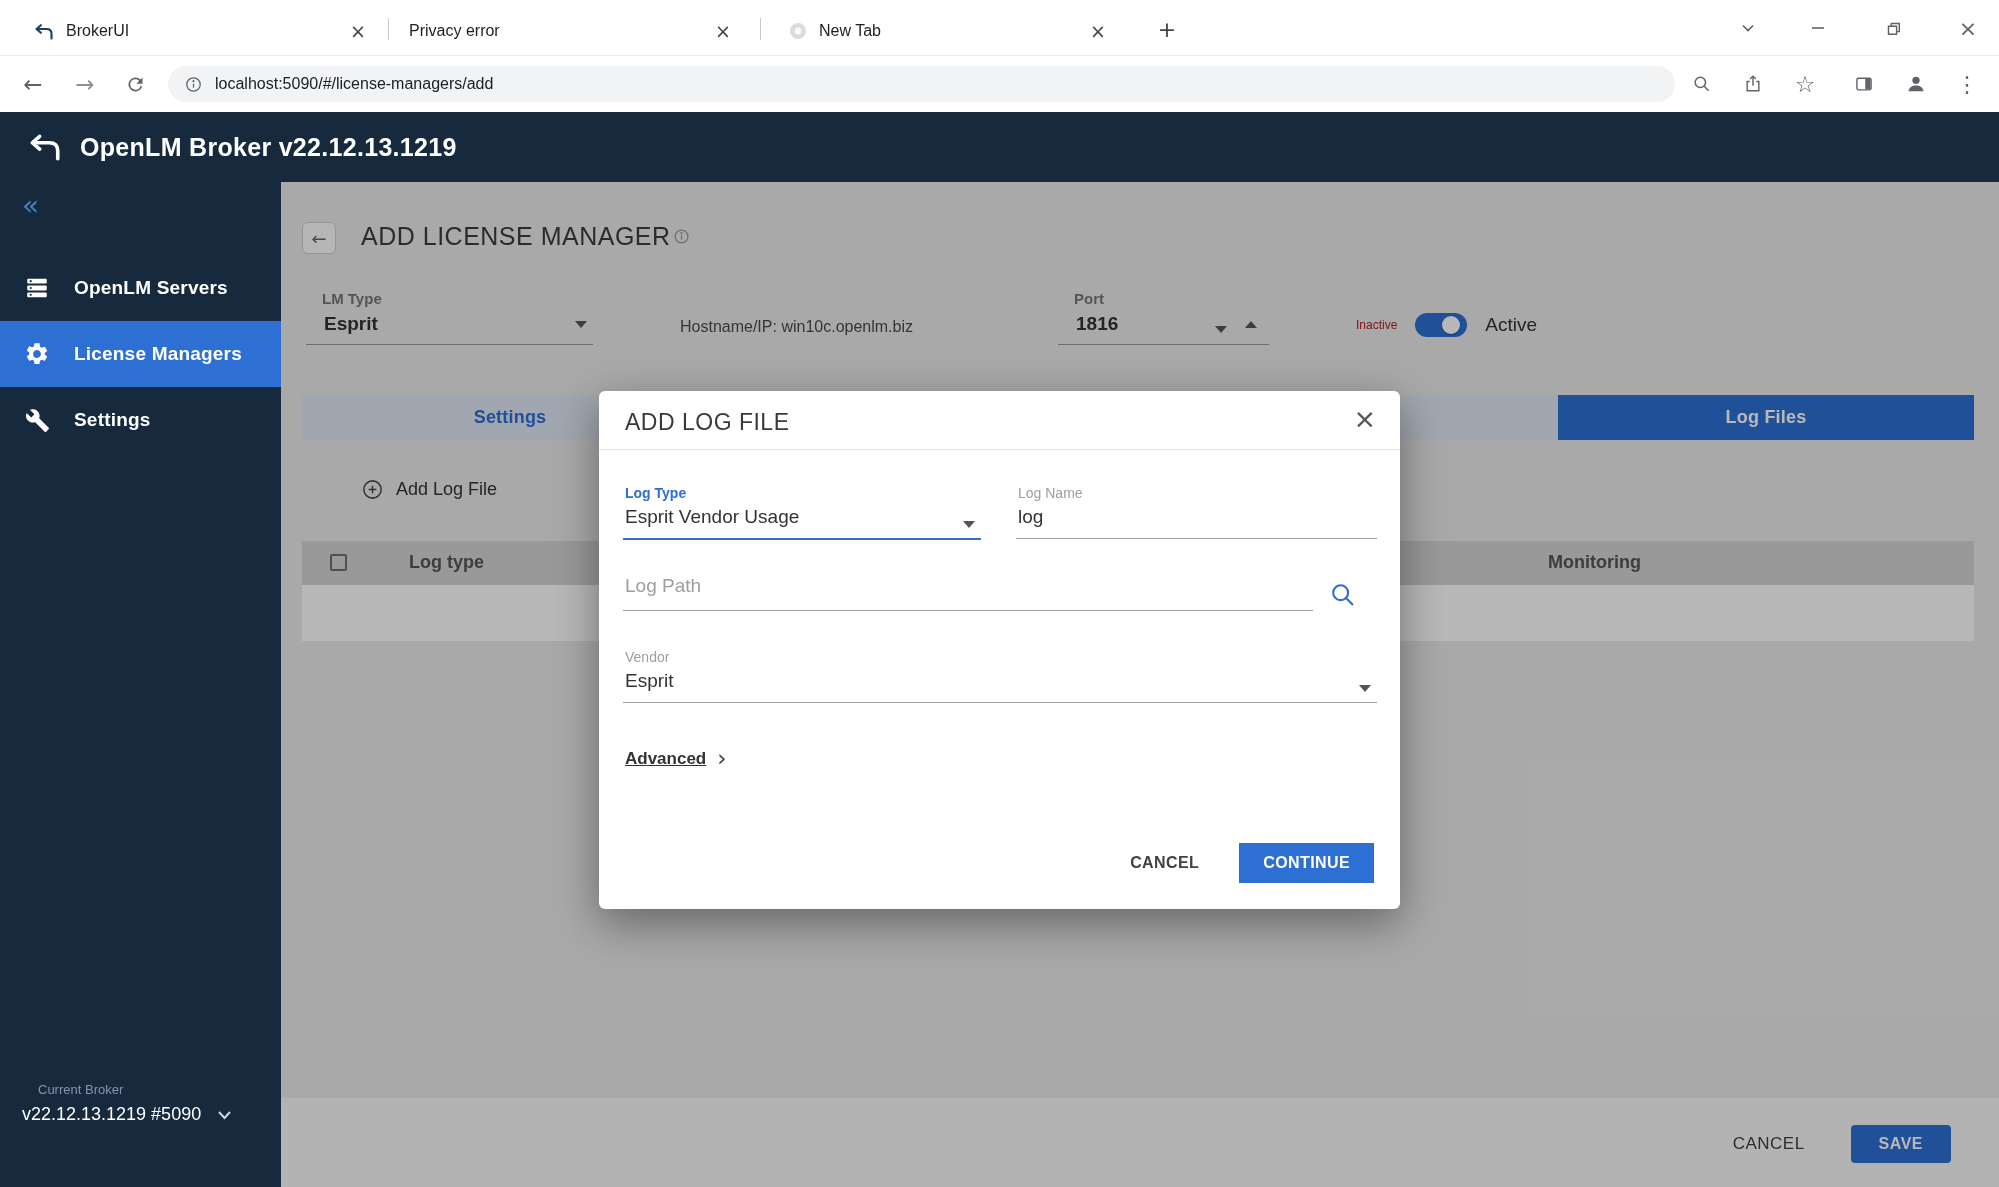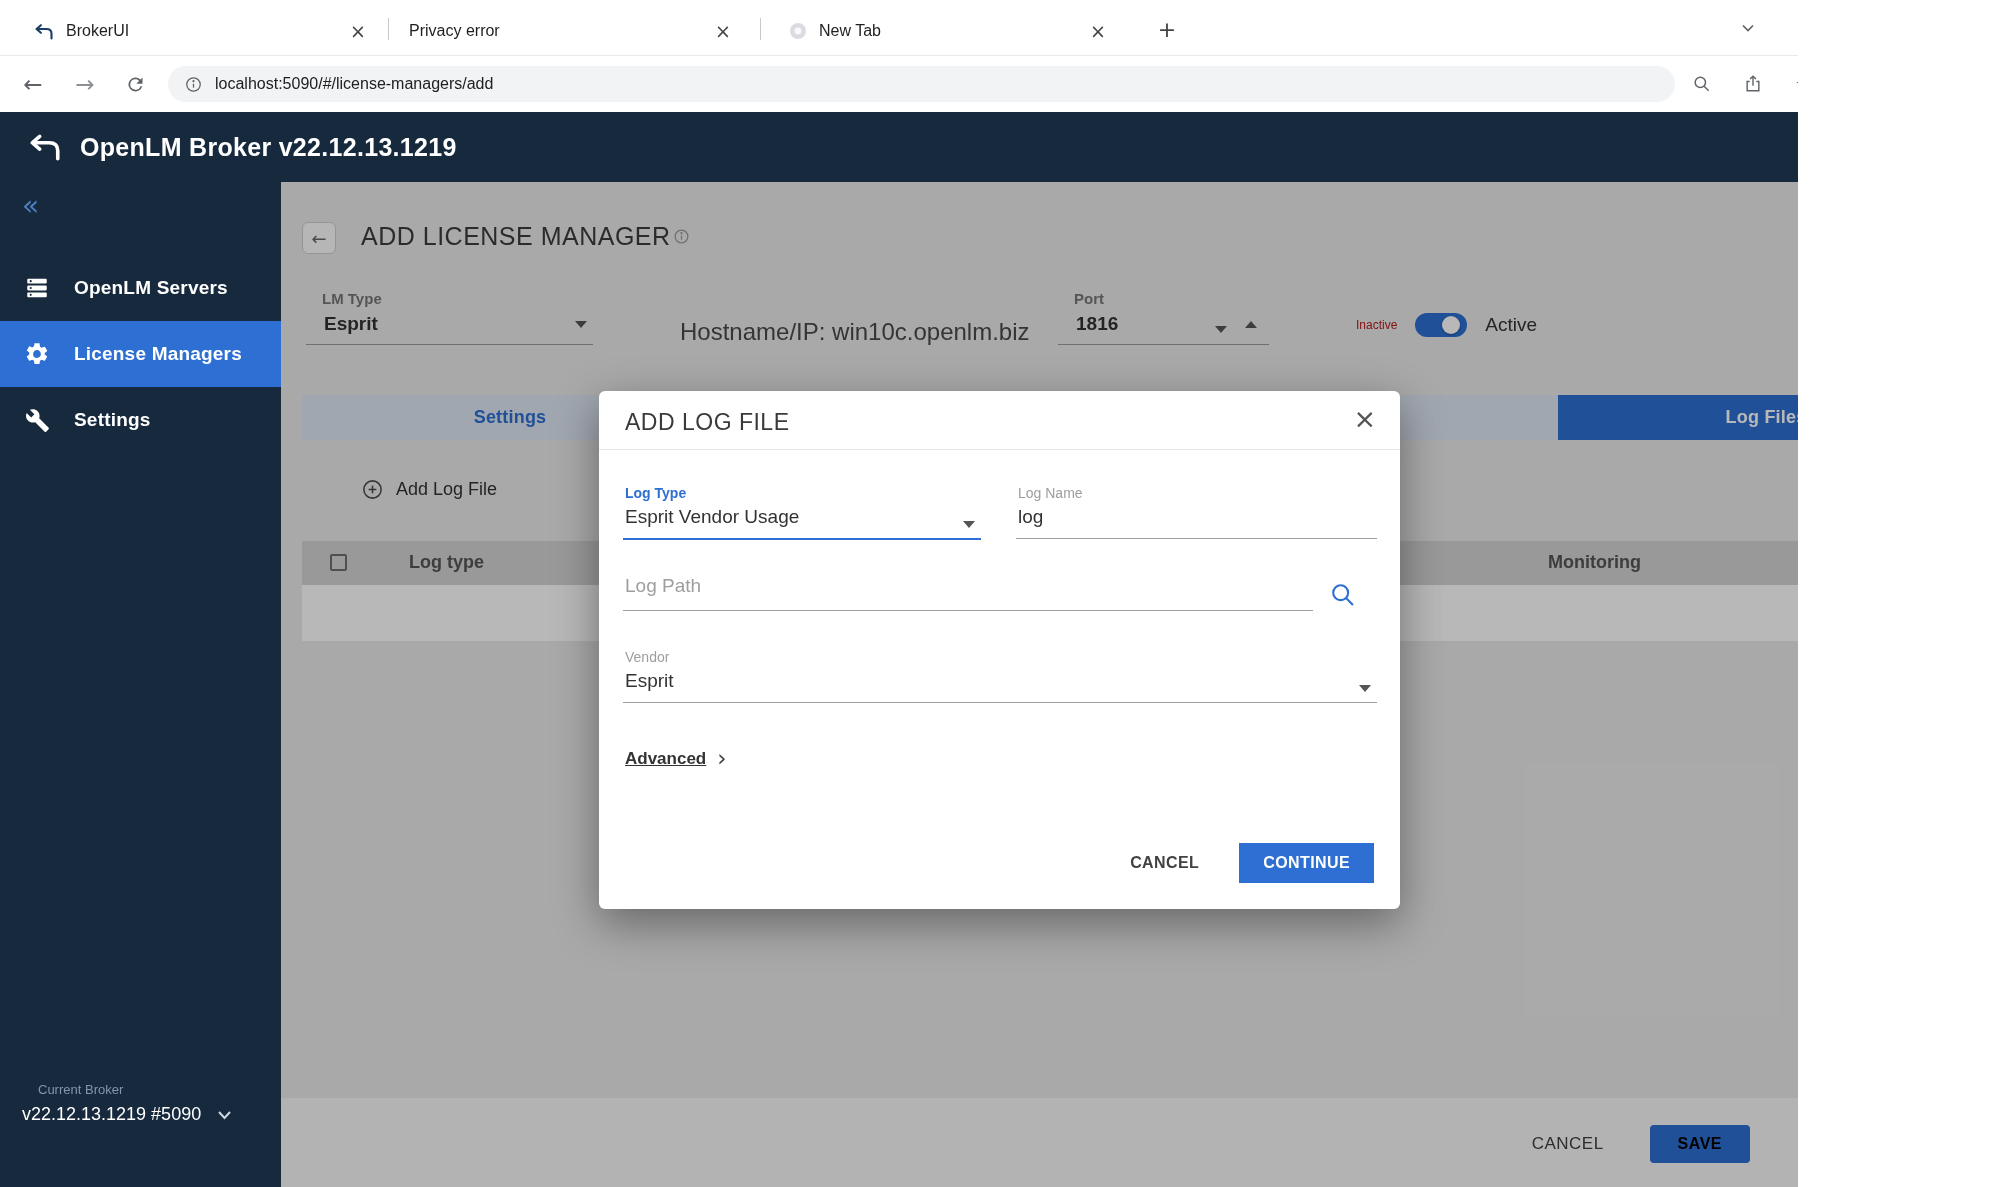--- a/index.html
+++ b/index.html
@@ -1,18 +1,18 @@
 <!DOCTYPE html>
 <html><head>
 <meta charset="utf-8">
 <style>
   * { margin:0; padding:0; box-sizing:border-box; }
   body { font-family:"Liberation Sans", sans-serif; }
   .glyph { font-family:"DejaVu Sans", sans-serif; }
-  .screen { position:relative; width:1798px; height:1187px; background:#fff; overflow:hidden; }
+  .screen { position:relative; width:1999px; height:1187px; background:#fff; overflow:hidden; }
 
   
   .tabstrip { position:absolute; top:0; left:0; right:0; height:56px; background:#fff; border-bottom:1px solid #e8eaed; }
   .tab { position:absolute; top:6px; height:50px; display:flex; align-items:center; padding:0 14px; cursor:default; }
   .tab-title { font-size:16px; color:#1f1f1f; flex:1; white-space:nowrap; overflow:hidden; }
   .tab-close { margin-left:14px; font-size:19px; color:#444; line-height:1; }
   .tab-sep { position:absolute; top:18px; width:1px; height:22px; background:#c7cacd; }
   .favicon { margin-right:12px; display:flex; align-items:center; }
   .newtab-btn { position:absolute; top:14px; width:30px; height:30px; display:flex; align-items:center; justify-content:center; font-size:22px; color:#444; border-radius:50%; }
   .win-btn { position:absolute; top:0; width:52px; height:56px; display:flex; align-items:center; justify-content:center; color:#5f6368; font-size:22px; }
@@ -47,21 +47,21 @@
 
   .back-btn { position:absolute; left:21px; top:40px; width:34px; height:32px; background:#fdfdfd; border:1px solid #cfcfcf; border-radius:6px; display:flex; align-items:center; justify-content:center; color:#666; font-size:18px; }
   .page-title { position:absolute; left:80px; top:40px; font-size:25px; color:#3c3c3c; letter-spacing:.5px; }
   .title-info { position:absolute; left:392px; top:46px; }
 
   .field { position:absolute;font-weight:bold; }
   .f-label { font-size:15px; color:#777; margin-left:16px; }
   .f-control { display:flex; justify-content:space-between; align-items:center; border-bottom:1px solid #9a9a9a; padding:6px 6px 9px 18px; }
   .f-value { font-size:19px; color:#333; }
   .caret { width:0; height:0; border-left:6px solid transparent; border-right:6px solid transparent; border-top:7px solid #555; }
-  .hostname { position:absolute; left:399px; top:136px; font-size:24px; color:#4a4a4a; }
+  .hostname { position:absolute; left:399px; top:136px; font-size:16px; color:#4a4a4a; }
   .step { position:absolute; width:0; height:0; border-left:6px solid transparent; border-right:6px solid transparent; }
   .step-down { border-top:7px solid #555; right:42px; bottom:12px; }
   .step-up { border-bottom:7px solid #555; right:12px; bottom:17px; }
 
   .toggle-row { position:absolute; left:1075px; top:131px; display:flex; align-items:center; gap:18px; }
   .lbl-inactive { font-size:12px; color:#b91c1c; }
   .lbl-active { font-size:19px; color:#333; }
   .switch { position:relative; width:52px; height:24px; border-radius:12px; background:#2d6fd2; }
   .knob { position:absolute; left:27px; top:3px; width:18px; height:18px; border-radius:50%; background:#fff; box-shadow:0 1px 2px rgba(0,0,0,.3); }
 
@@ -74,21 +74,21 @@
 
   .thead { position:absolute; left:21px; top:359px; width:1672px; height:44px; background:#d4d4d4; }
   .cb { position:absolute; left:28px; top:13px; width:17px; height:17px; border:2px solid #6e6e6e; border-radius:2px; }
   .thcol { position:absolute; top:11px; font-size:18px; color:#555; font-weight:600; }
   .col-logtype { left:107px; }
   .col-monitoring { left:1246px; }
   .trow { position:absolute; left:21px; top:403px; width:1672px; height:56px; background:#fff; }
 
   .page-actions { position:absolute; top:943px; right:48px; display:flex; align-items:center; gap:46px; }
   .cancel-link { font-size:17px; color:#3f3f3f; letter-spacing:.5px; font-weight:500; }
-  .save-btn { background:#2d6fd2; color:#000000; border:none; border-radius:4px; font-size:16px; font-weight:700; padding:10px 28px; letter-spacing:.5px; font-family:inherit; }
+  .save-btn { background:#2d6fd2; color:#ffffff; border:none; border-radius:4px; font-size:16px; font-weight:700; padding:10px 28px; letter-spacing:.5px; font-family:inherit; }
 
   .dim { position:absolute; inset:0; background:rgba(0,0,0,.28); z-index:5; }
 
   
   .modal { position:absolute; left:318px; top:209px; width:801px; height:518px; background:#fff; border-radius:6px; box-shadow:0 14px 45px rgba(0,0,0,.4); z-index:10; }
   .m-title { position:absolute; left:26px; top:18px; font-size:23px; color:#3a3a3a; letter-spacing:.5px; font-weight:500; }
   .m-close { position:absolute; right:24px; top:14px; font-size:27px; color:#555; line-height:1; }
   .m-divider { position:absolute; left:0; right:0; top:58px; height:1px; background:#e4e4e4; }
   .m-field { position:absolute; }
   .m-label { font-size:14px; color:#9e9e9e; margin-left:2px; }

